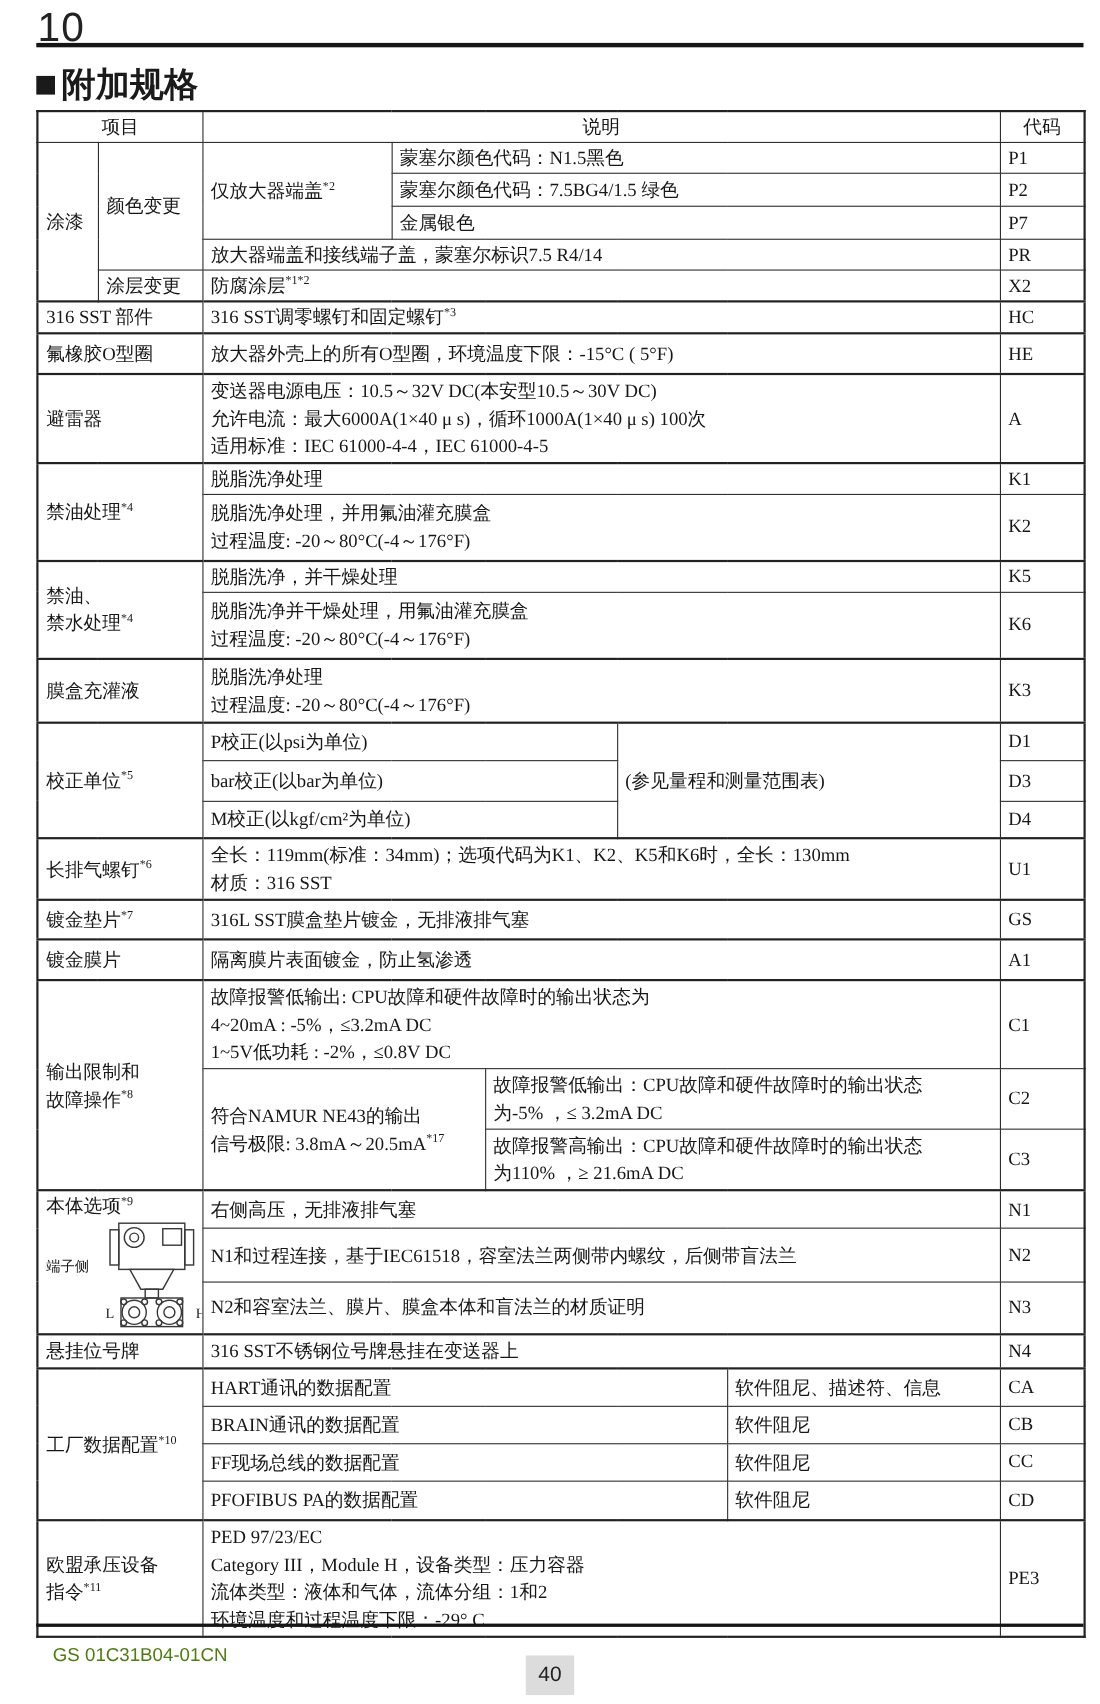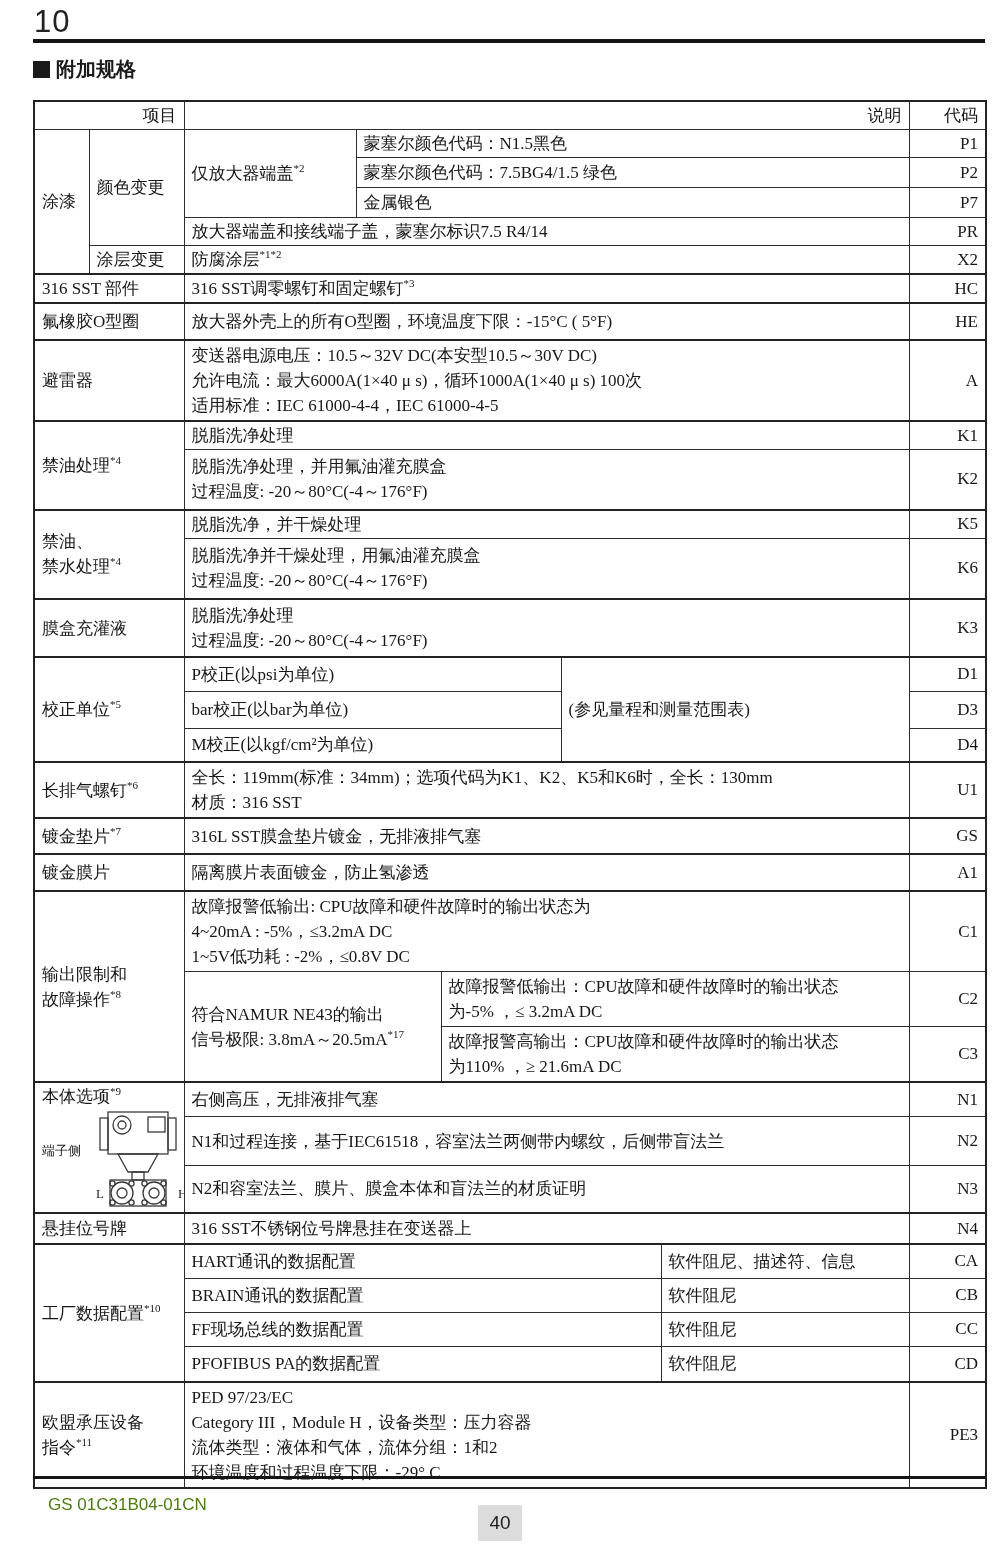--- a/index.html
+++ b/index.html
@@ -1,31 +1,31 @@
 <!DOCTYPE html>
 <html><head>
 <meta charset="utf-8">
 <style>
   html,body{margin:0;padding:0;background:#fff;}
   .page{position:relative;width:1000px;height:1549px;background:#fff;color:#1d1d1d;overflow:hidden;
         font-family:"Liberation Serif","DejaVu Serif",serif;}
   .pageno{position:absolute;top:4px;left:34px;font-family:"Liberation Sans","DejaVu Sans",sans-serif;
-          font-size:31px;color:#222;letter-spacing:1px;}
+          font-size:37px;color:#222;letter-spacing:1px;}
   .toprule{position:absolute;top:39px;left:33px;width:952px;height:4px;background:#151515;}
   .title{position:absolute;top:56px;left:33px;font-family:"Liberation Sans","DejaVu Sans",sans-serif;
-         font-size:20px;font-weight:bold;color:#1a1a1a;display:flex;align-items:center;}
+         font-size:31px;font-weight:bold;color:#1a1a1a;display:flex;align-items:center;}
   .title .sq{display:inline-block;width:17px;height:17px;background:#1a1a1a;margin-right:6px;}
   table.spec{position:absolute;top:100px;left:33px;width:952px;border-collapse:collapse;table-layout:fixed;
              border:2px solid #222;}
   table.spec th, table.spec td{border:1px solid #2e2e2e;font-size:17px;color:#171717;
              padding:2px 7px;vertical-align:middle;overflow:hidden;}
-  table.spec th{font-weight:normal;text-align:right;}
+  table.spec th{font-weight:normal;text-align:center;}
   tr.sec > td{border-top:2px solid #222;}
   td.item{padding-left:6px;}
-  td.code{text-align:right;font-size:16px;padding:2px 2px;margin-left:18px;}
+  td.code{text-align:left;font-size:16px;padding:2px 2px;margin-left:18px;}
   td.ctr{padding-left:8px;}
   .ln{line-height:25px;white-space:nowrap;}
   sup{font-size:11px;line-height:0;}
   
   .txcell{position:relative;padding:2px 4px 0 6px;}
   .txwrap{position:relative;height:100px;margin-top:2px;}
   .txside{position:absolute;left:0px;top:32px;font-size:13px;}
   .txwrap svg{position:absolute;left:48px;top:0px;}
   
   .botrule{position:absolute;top:1476px;left:33px;width:952px;height:3px;background:#151515;}

